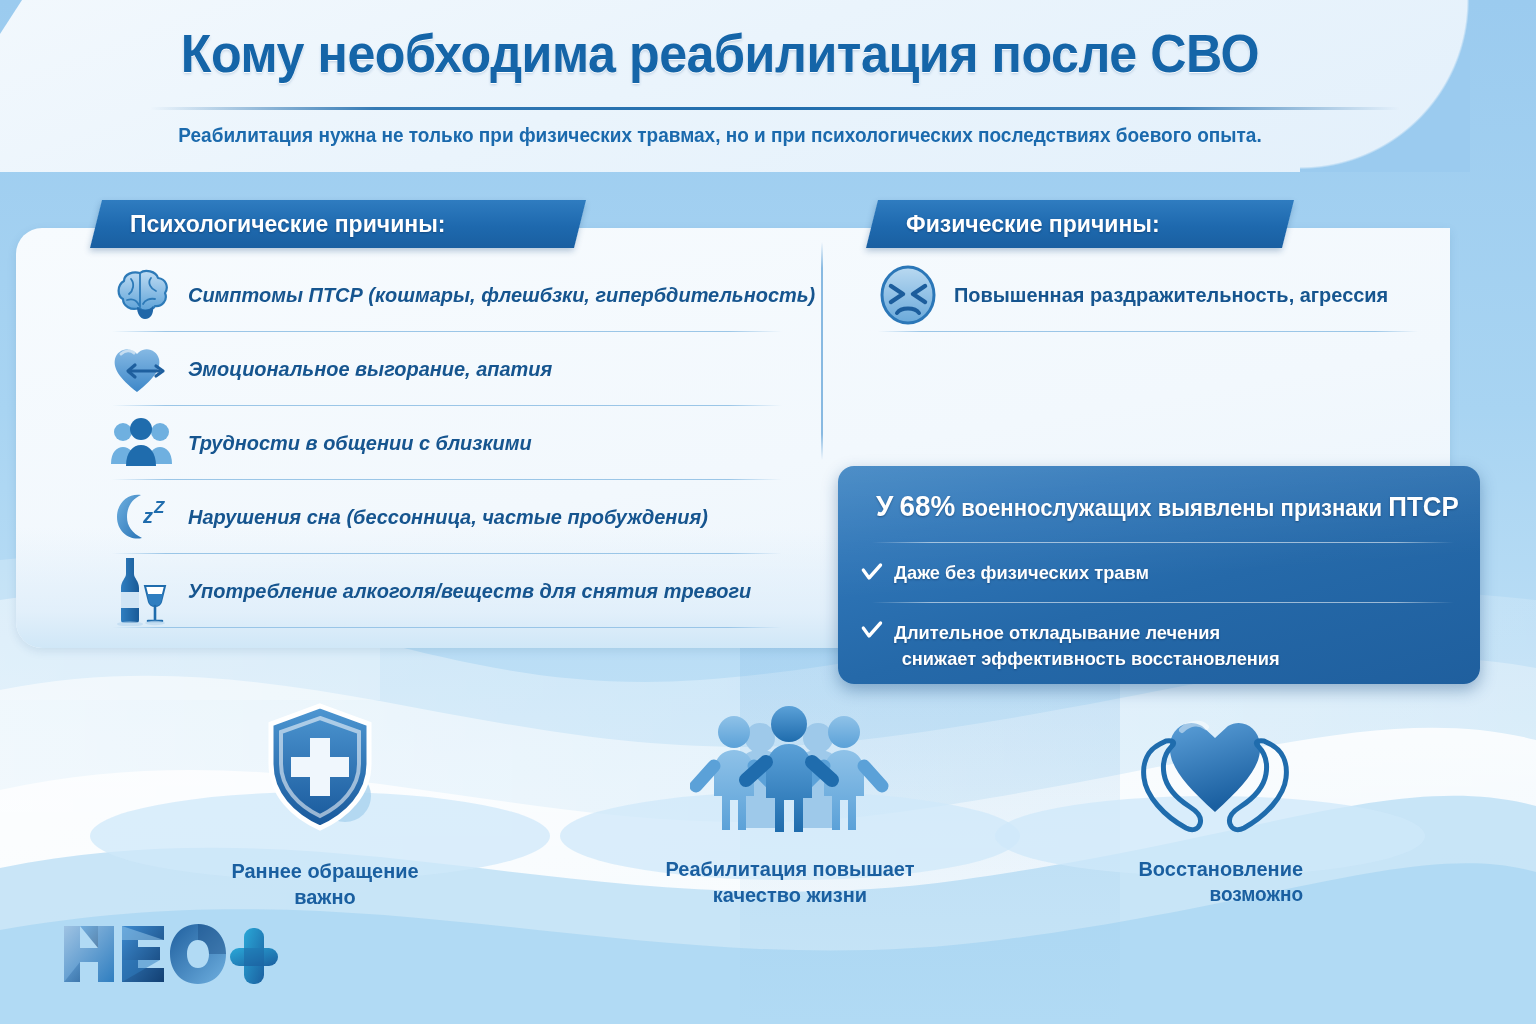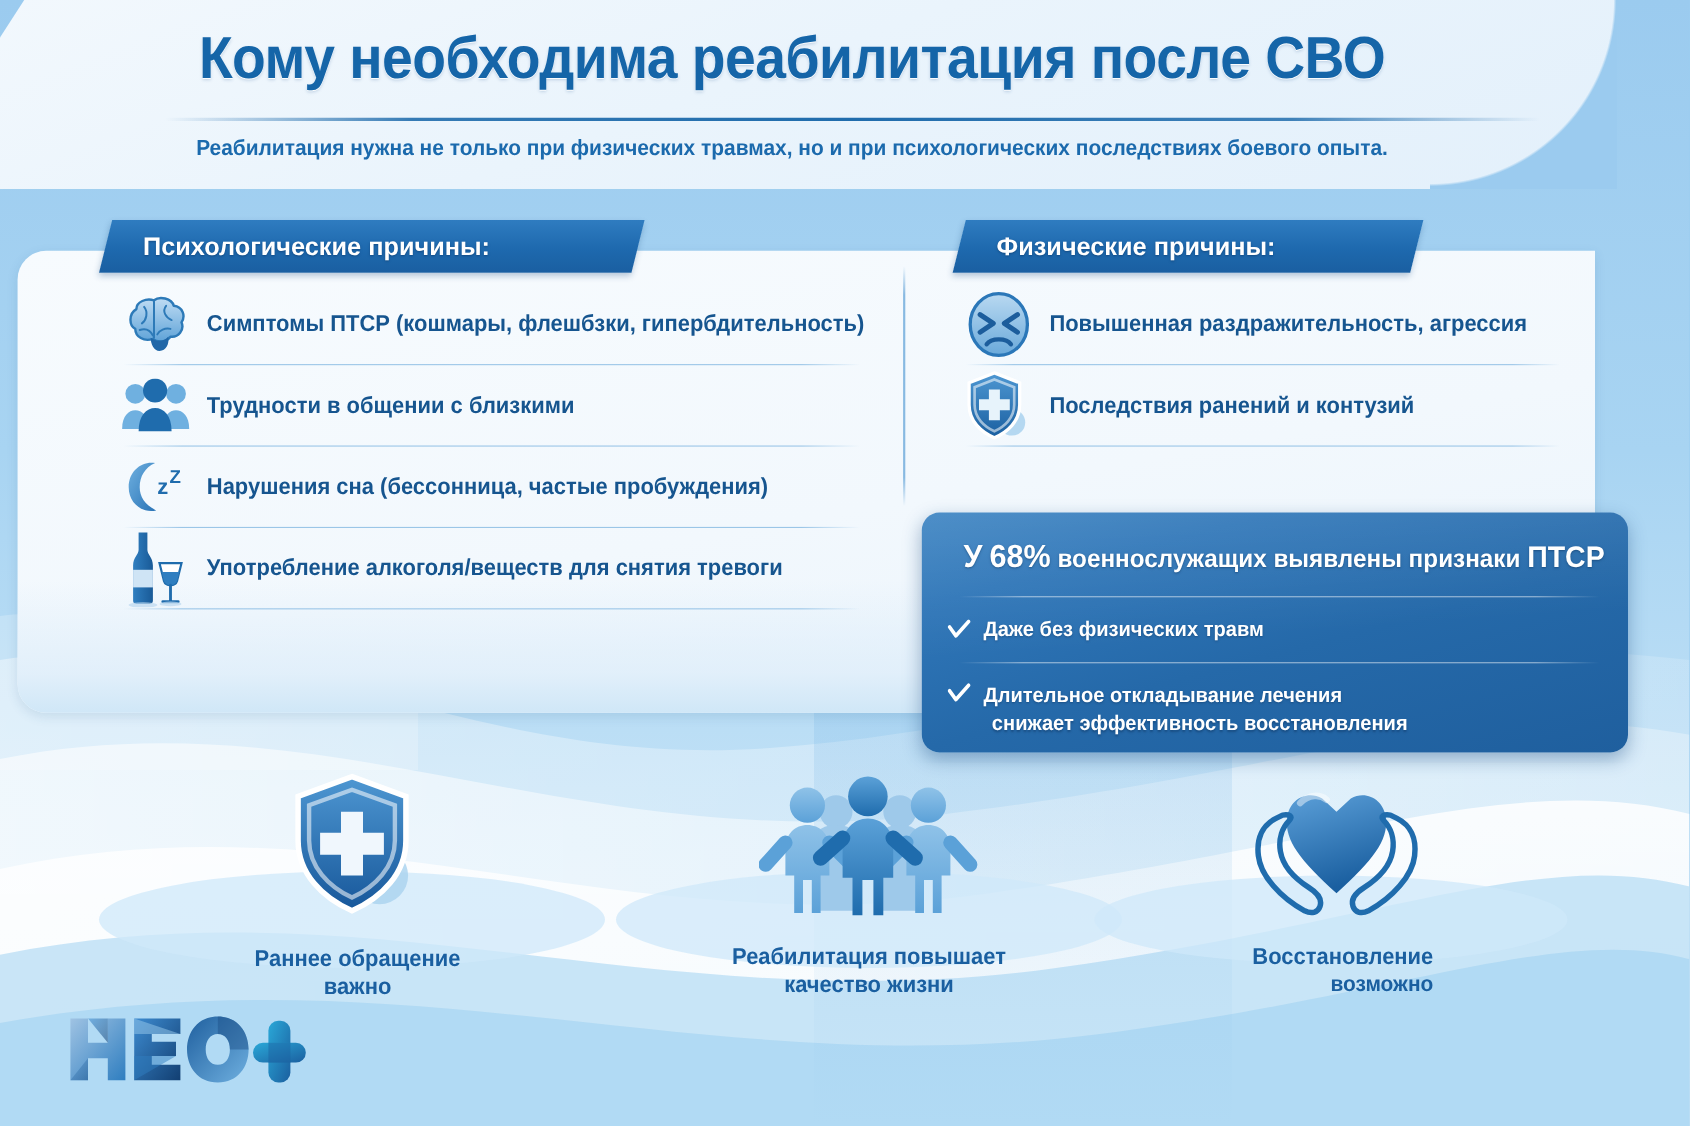--- a/index.html
+++ b/index.html
@@ -81,21 +81,21 @@
   .row .txt{
     color:#16558f; font-weight:600; white-space:nowrap;
     transform:scaleX(.95); transform-origin:left center;
   }
   .rule{
     position:absolute; height:1px;
     background:linear-gradient(90deg, rgba(150,195,230,0) 0%, rgba(150,195,230,.95) 8%, rgba(150,195,230,.95) 92%, rgba(150,195,230,0) 100%);
   }
 
   
-  #list-psych{ left:96px; top:258px; width:690px; }
+  #list-psych{ left:96px; top:258px; width:690px;font-style:italic; }
   #list-psych .row{ height:74px; }
   #list-psych .ico{ width:92px; height:68px; }
   #list-psych .txt{ font-size:21px; }
   #list-psych .rule{ left:16px; right:4px; bottom:0; }
 
   
   #list-phys{ left:862px; top:258px; width:560px; }
   #list-phys .row{ height:74px; }
   #list-phys .ico{ width:92px; height:68px; }
   #list-phys .txt{ font-size:21px; }
@@ -210,20 +210,39 @@
             </defs>
           <path d="M13,12 C13,5 22,2 29,4 C34,0 45,2 47,9 C55,10 58,18 54,24 C57,31 51,38 44,37 C41,42 32,43 28,39 C20,42 12,37 12,30 C6,27 6,16 13,12 Z" fill="url(#brg)" stroke="#2d7ab8" stroke-width="2.2" stroke-linejoin="round"></path>
           <path d="M29,5 L29,38 M20,10 C24,15 22,22 18,25 M40,9 C36,14 40,20 45,22 M16,31 C22,29 26,32 28,36 M44,30 C39,29 34,31 32,35" fill="none" stroke="#2d7ab8" stroke-width="1.8" stroke-linecap="round"></path>
           <path d="M26,38 C26,44 29,50 34,50 C40,50 43,44 42,37 C38,42 31,42 26,38 Z" fill="#2167a8"></path>
         </svg>
       </span>
       <span class="txt">Симптомы ПТСР (кошмары, флешбзки, гипербдительность)</span>
       <span class="rule"></span>
     </div>
 
+    <div class="row">
+      <span class="ico">
+        <svg width="62" height="54" viewBox="0 0 62 54">
+          <defs>
+              <linearGradient id="hrg" x1="0" y1="0" x2="0" y2="1">
+            <stop offset="0" stop-color="#85b9e4"></stop>
+                <stop offset="1" stop-color="#3d87c8"></stop>
+              </linearGradient>
+            </defs>
+          <path d="M26,50 C8,36 2,26 4,17 C6,8 17,4 24,10 L26,12 L28,10 C35,4 46,8 48,17 C50,26 44,36 26,50 Z" fill="url(#hrg)"></path>
+          <path d="M10,12 C14,8 20,8 23,11" stroke="#ffffff" stroke-opacity=".55" stroke-width="3" fill="none" stroke-linecap="round"></path>
+          <path d="M18,29 L48,29" stroke="#1e5f9e" stroke-width="3.2" stroke-linecap="round"></path>
+          <path d="M24,23 L17,29 L24,35" fill="none" stroke="#1e5f9e" stroke-width="3.2" stroke-linecap="round" stroke-linejoin="round"></path>
+          <path d="M45,24 L52,29 L45,34" fill="none" stroke="#1e5f9e" stroke-width="3.2" stroke-linecap="round" stroke-linejoin="round"></path>
+        </svg>
+      </span>
+      <span class="txt">Эмоциональное выгорание, апатия</span>
+      <span class="rule"></span>
+    </div>
 
     <div class="row">
       <span class="ico">
         <svg width="66" height="50" viewBox="0 0 66 50">
           <circle cx="14" cy="14" r="9" fill="#6fb0e0"></circle>
           <path d="M2,46 C2,34 8,29 14,29 C20,29 26,34 26,46 Z" fill="#6fb0e0"></path>
           <circle cx="51" cy="14" r="9" fill="#6fb0e0"></circle>
           <path d="M39,46 C39,34 45,29 51,29 C57,29 63,34 63,46 Z" fill="#6fb0e0"></path>
           <circle cx="32" cy="11" r="11" fill="#1f6cad"></circle>
           <path d="M17,48 C17,34 24,27 32,27 C40,27 47,34 47,48 Z" fill="#1f6cad"></path>
@@ -287,38 +306,20 @@
             </defs>
           <ellipse cx="31" cy="31" rx="26" ry="28" fill="url(#afg)" stroke="#2b77b8" stroke-width="3"></ellipse>
           <path d="M14,22 L26,30 L14,38 M48,22 L36,30 L48,38" fill="none" stroke="#1c5d9c" stroke-width="4.5" stroke-linecap="round" stroke-linejoin="round"></path>
           <path d="M20,49 C24,43 38,43 42,49" fill="none" stroke="#1c5d9c" stroke-width="4" stroke-linecap="round"></path>
         </svg>
       </span>
       <span class="txt">Повышенная раздражительность, агрессия</span>
       <span class="rule"></span>
     </div>
 
-    <div class="row">
-      <span class="ico">
-        <svg width="64" height="66" viewBox="0 0 64 66">
-          <defs>
-              <linearGradient id="scg" x1="0" y1="0" x2="0" y2="1">
-            <stop offset="0" stop-color="#4e97d2"></stop>
-                <stop offset="1" stop-color="#1a5fa0"></stop>
-              </linearGradient>
-            </defs>
-          <circle cx="44" cy="48" r="12" fill="#a9d2ef" opacity=".85"></circle>
-          <path d="M28,3 L51,12 L51,32 C51,47 40,57 28,62 C16,57 5,47 5,32 L5,12 Z" fill="url(#scg)" stroke="#ffffff" stroke-width="3"></path>
-          <path d="M28,9 L46,16 L46,32 C46,44 37,52 28,56 C19,52 10,44 10,32 L10,16 Z" fill="none" stroke="#ffffff" stroke-width="2.4" opacity=".55"></path>
-          <path d="M23,18 L33,18 L33,27 L42,27 L42,37 L33,37 L33,46 L23,46 L23,37 L14,37 L14,27 L23,27 Z" fill="#e7f3fb"></path>
-        </svg>
-      </span>
-      <span class="txt">Последствия ранений и контузий</span>
-      <span class="rule"></span>
-    </div>
   </div>
 
   <div class="callout">
     <div class="callout-head">
       <span class="big">У</span>
       <span class="big">68%</span>
       <span>военнослужащих выявлены признаки</span>
       <span class="ptsr">ПТСР</span>
     </div>
 

